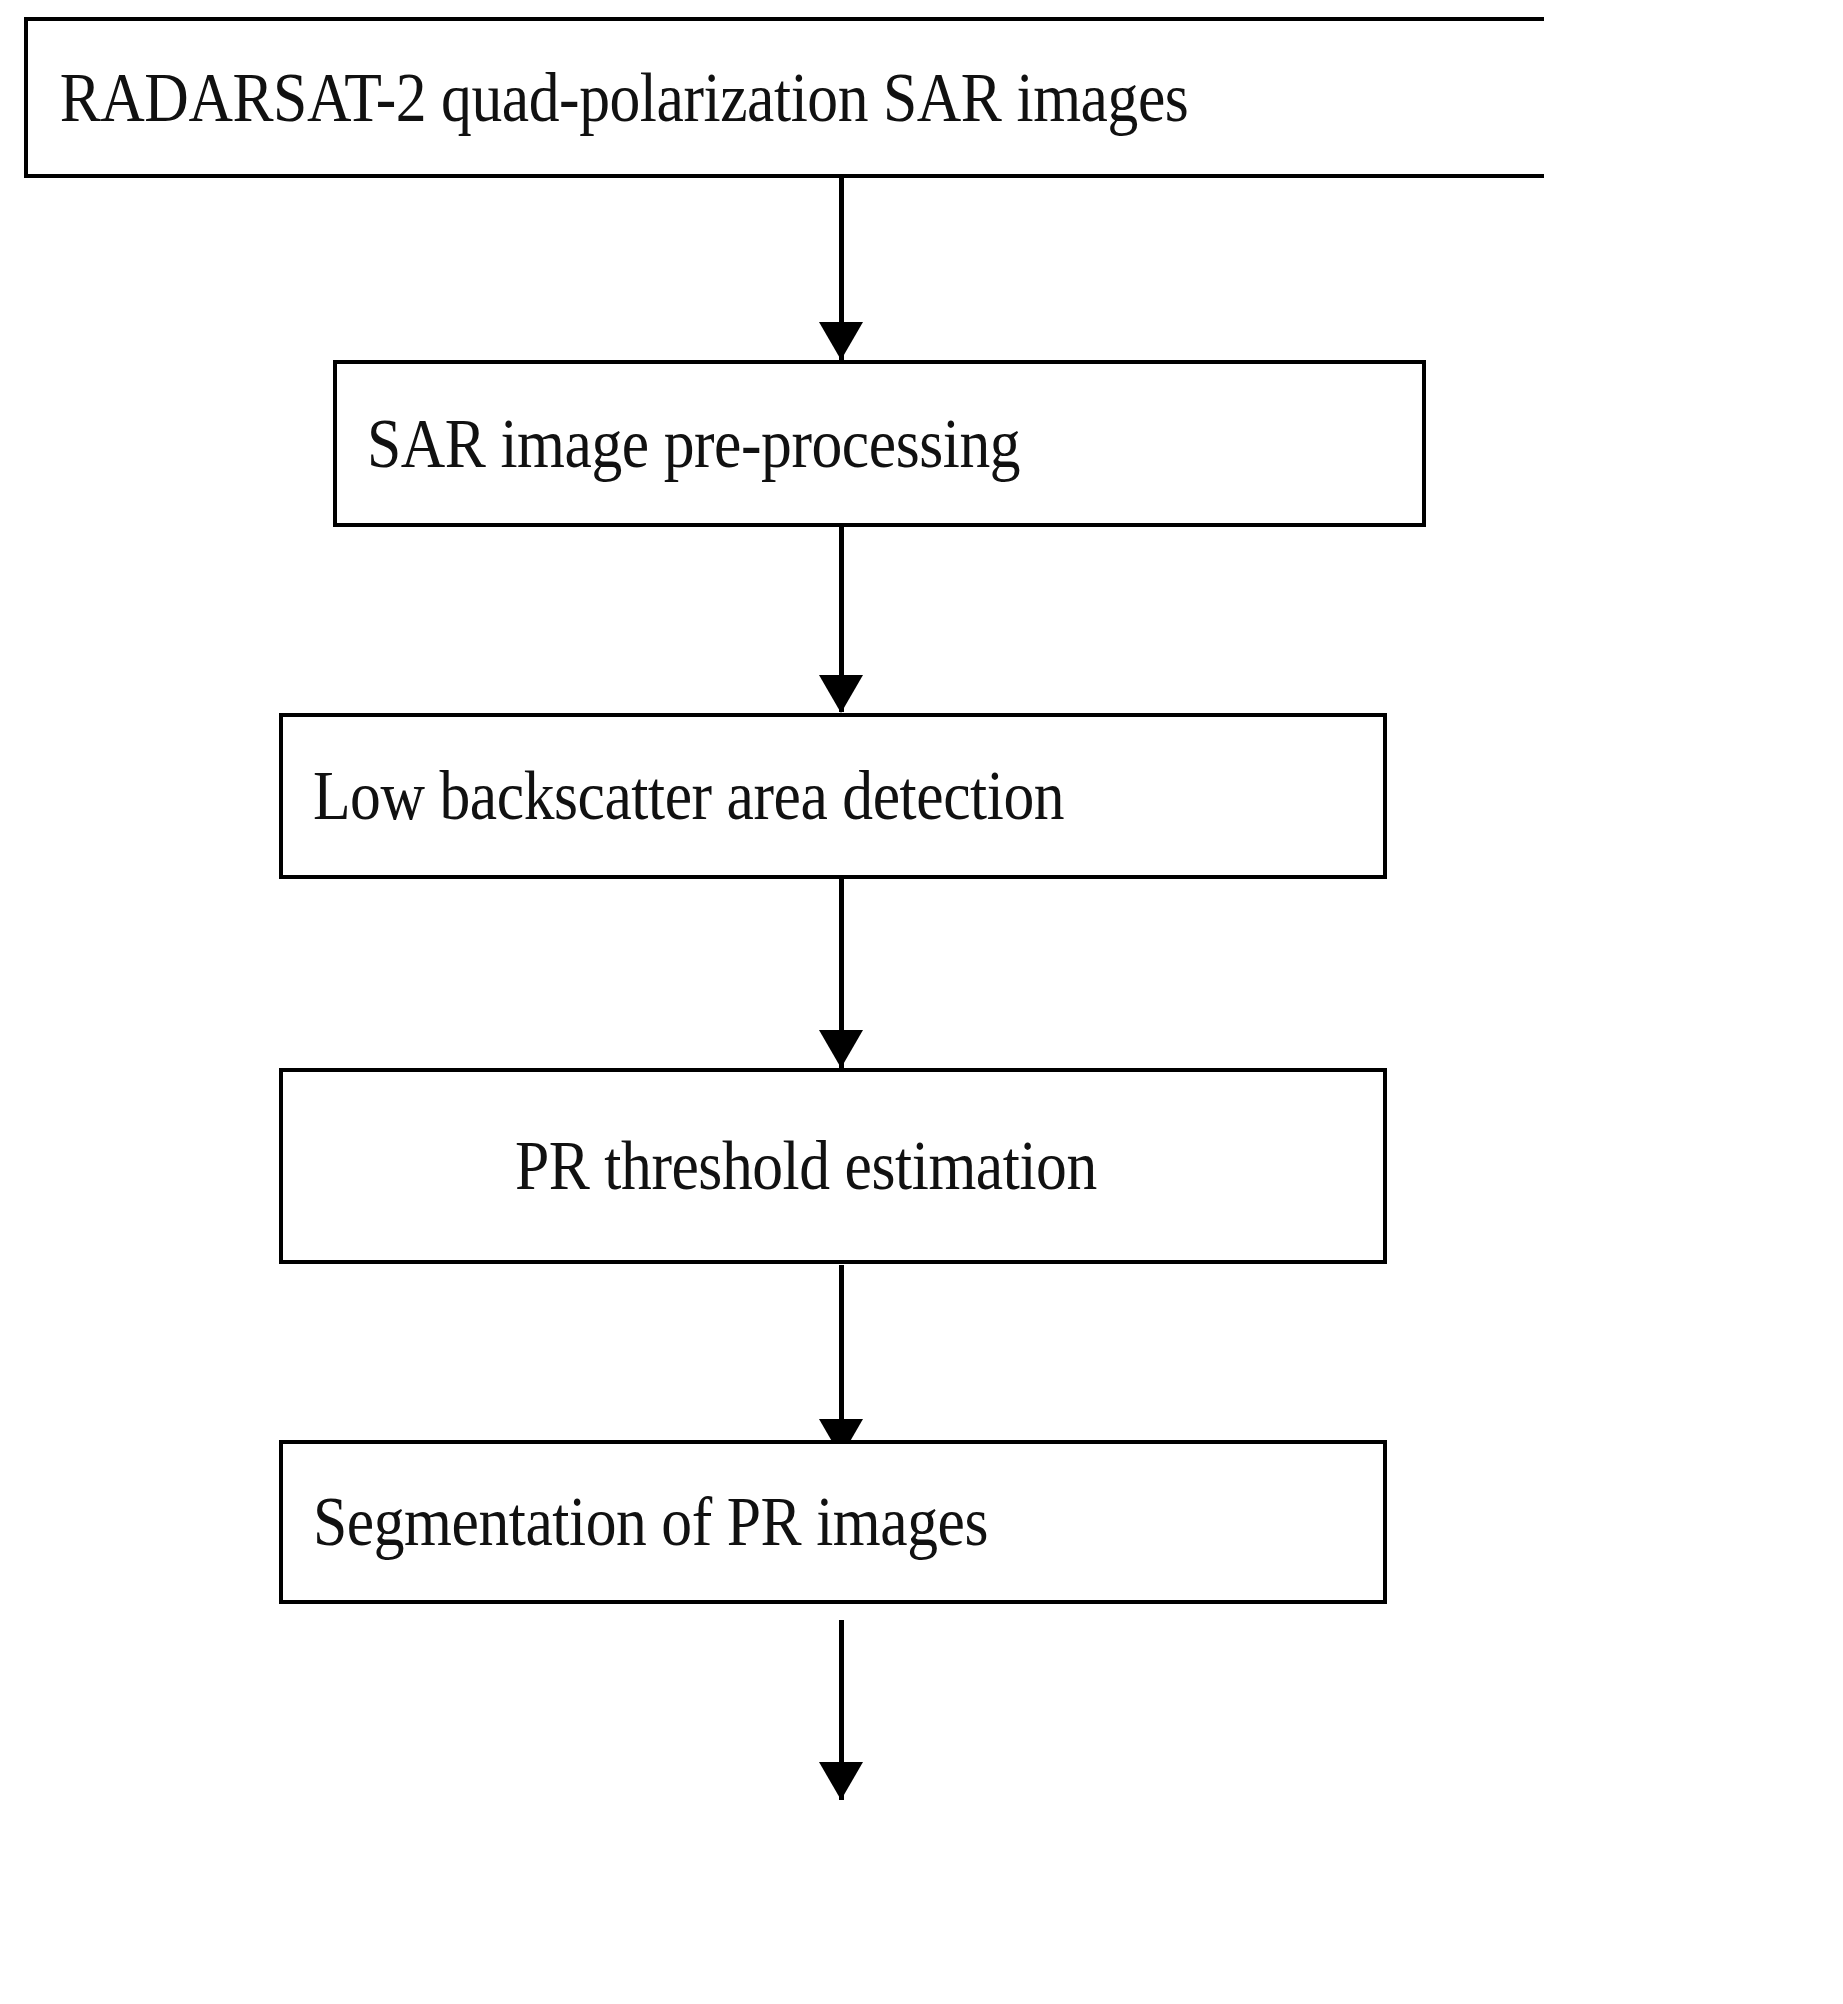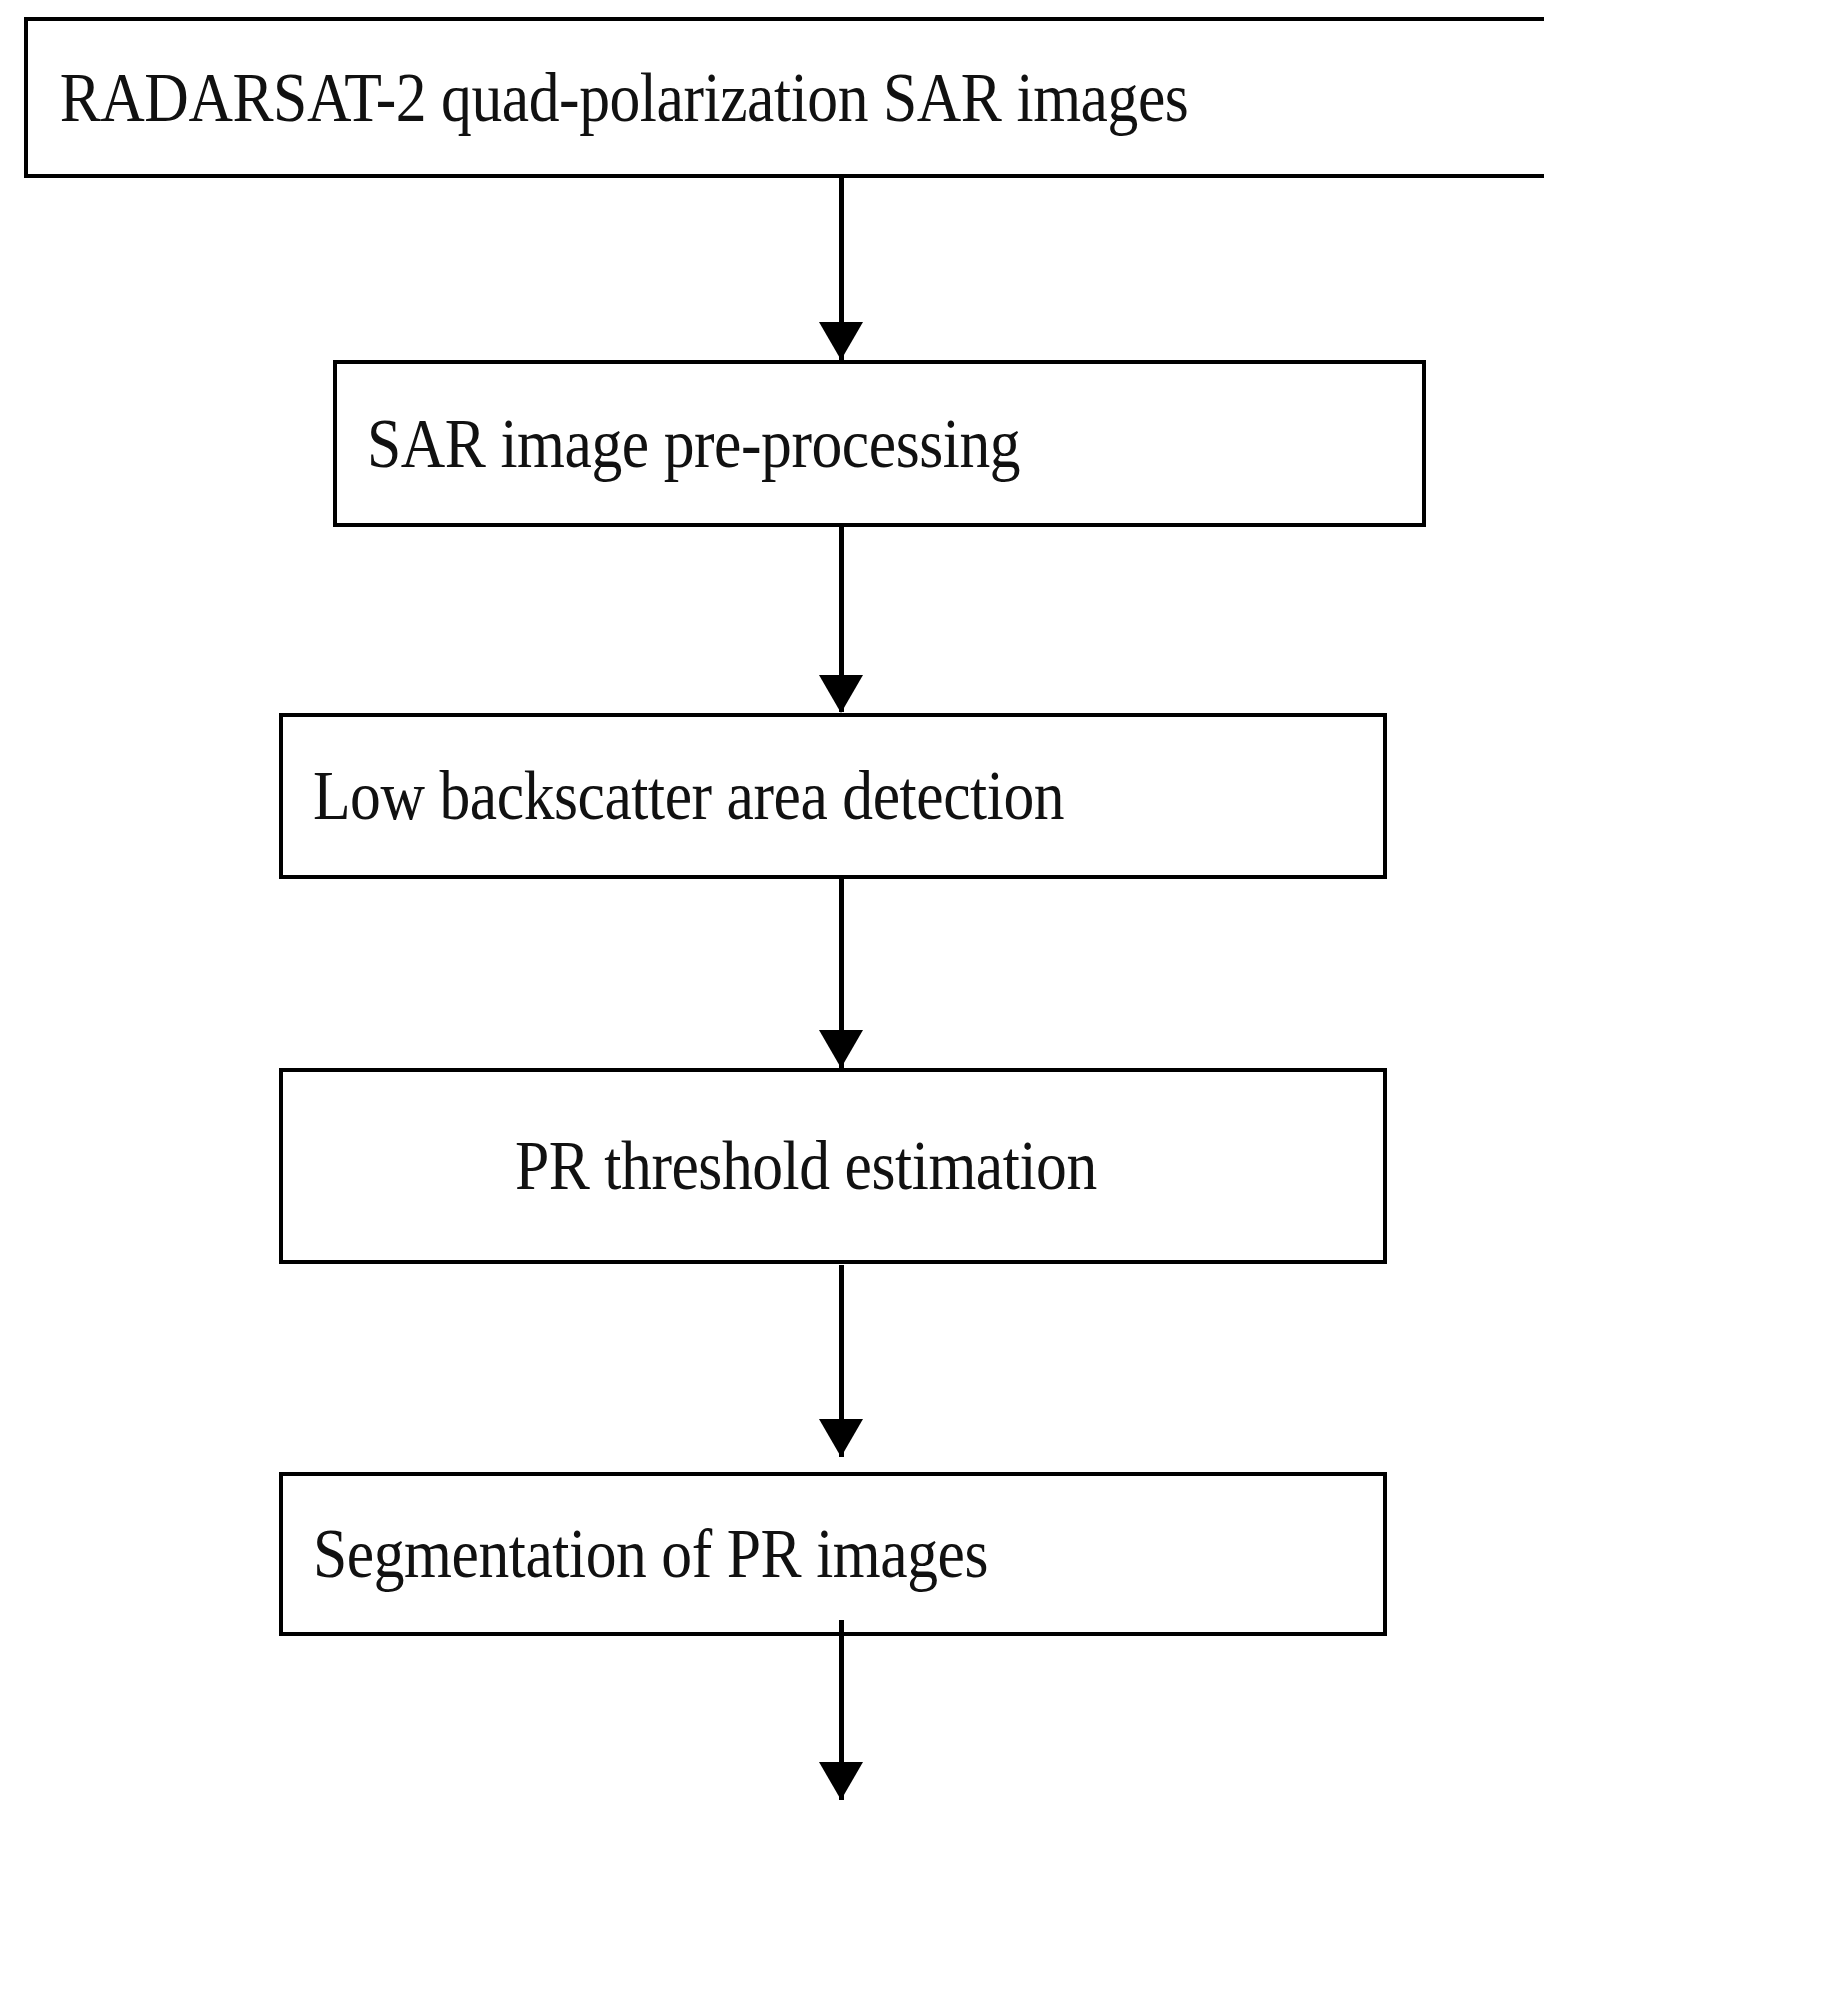--- a/index.html
+++ b/index.html
@@ -95,21 +95,21 @@
 
   <div class="node node-n4" style="left:279px; top:1068px; width:1108px; height:196px;justify-content:center;">
     <span class="node-label">PR threshold estimation</span>
   </div>
 
   <div class="connector" style="left:839px; top:1265px; height:192px;">
     <div class="line" style="height:192px;"></div>
     <div class="head" style="top:154px;"></div>
   </div>
 
-  <div class="node node-n5" style="left:279px; top:1472px; width:1108px; height:164px;">
+  <div class="node node-n5" style="left:279px; top:1440px; width:1108px; height:164px;">
     <span class="node-label">Segmentation of PR images</span>
   </div>
 
   <div class="connector" style="left:839px; top:1620px; height:180px;">
     <div class="line" style="height:180px;"></div>
     <div class="head" style="top:142px;"></div>
   </div>
 
 
 </div>

